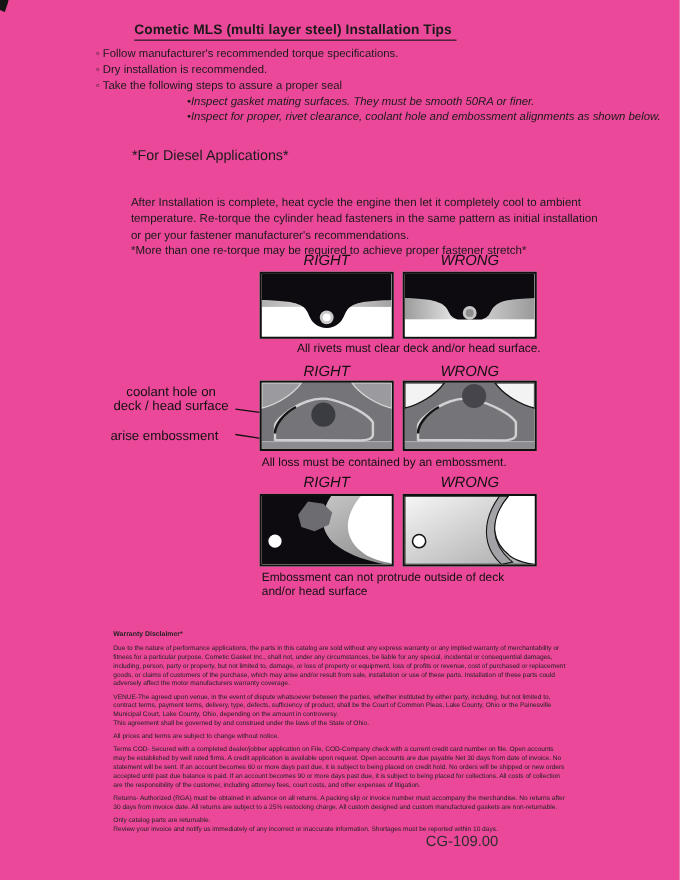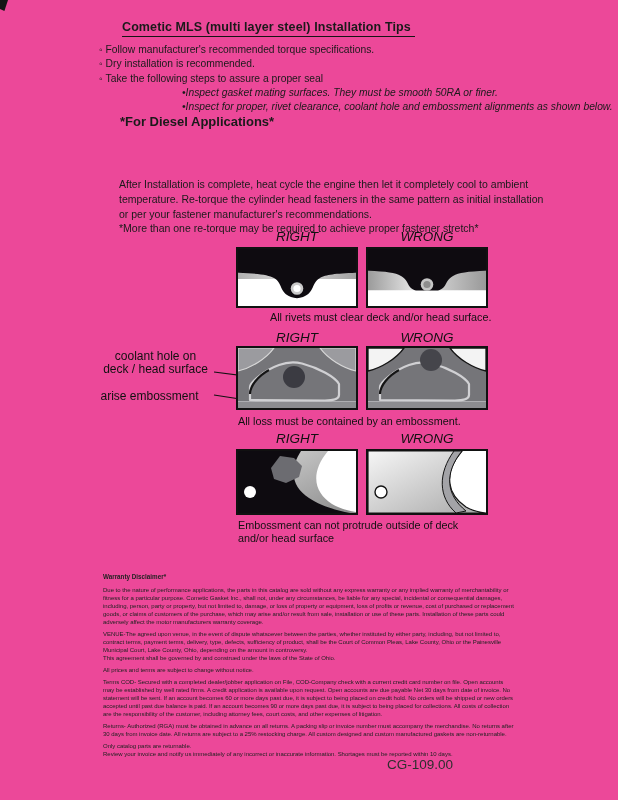--- a/index.html
+++ b/index.html
@@ -6,27 +6,27 @@
   .page{position:relative;width:618px;height:800px;background:#ec4899;overflow:hidden;
         font-family:"Liberation Sans", sans-serif;color:#1a1a1a;margin:0 auto;}
   .abs{position:absolute;}
 
   .corner-mark{left:0;top:0;width:8px;height:11px;background:#151515;
                clip-path:polygon(0 0,100% 0,55% 100%,0 82%);}
 
   .title{left:122px;top:20px;margin:0;font-size:12.5px;font-weight:bold;letter-spacing:.1px;
          border-bottom:1.6px solid #141414;padding:0 4px 2px 0;white-space:nowrap;}
 
-  .bullets{left:99px;top:43px;margin:0;padding:0;list-style:none;
+  .bullets{left:87px;top:43px;margin:0;padding:0;list-style:none;
            font-size:10.3px;line-height:14.3px;white-space:nowrap;}
   .bullets li.main::before{content:"\25E6\00A0";}
   .bullets li.sub{margin-left:83px;font-style:italic;}
   .bullets li.sub::before{content:"\2022";}
 
-  .diesel-heading{left:120px;top:114px;margin:0;font-size:13px;font-weight:bold;}
+  .diesel-heading{left:120px;top:133px;margin:0;font-size:13px;font-weight:normal;}
   .para{left:119px;width:472px;margin:0;font-size:10.5px;line-height:14.8px;white-space:pre-line;}
   .p1{top:136px;} .p2{top:177px;} .p3{top:221px;}
 
   .rw-label{width:122px;text-align:center;font-size:13.5px;color:#111;white-space:nowrap;font-style:italic;}
   .col-left{left:236px;} .col-right{left:366px;}
   .r1-lbl{top:229px;} .r2-lbl{top:330px;} .r3-lbl{top:431px;}
 
   .panel{width:122px;border:2px solid #111;box-sizing:border-box;background:#fff;}
   .panel svg{display:block;width:100%;height:100%;}
   .r1-panel{top:247px;height:61px;} .r2-panel{top:346px;height:64px;} .r3-panel{top:449px;height:66px;}

